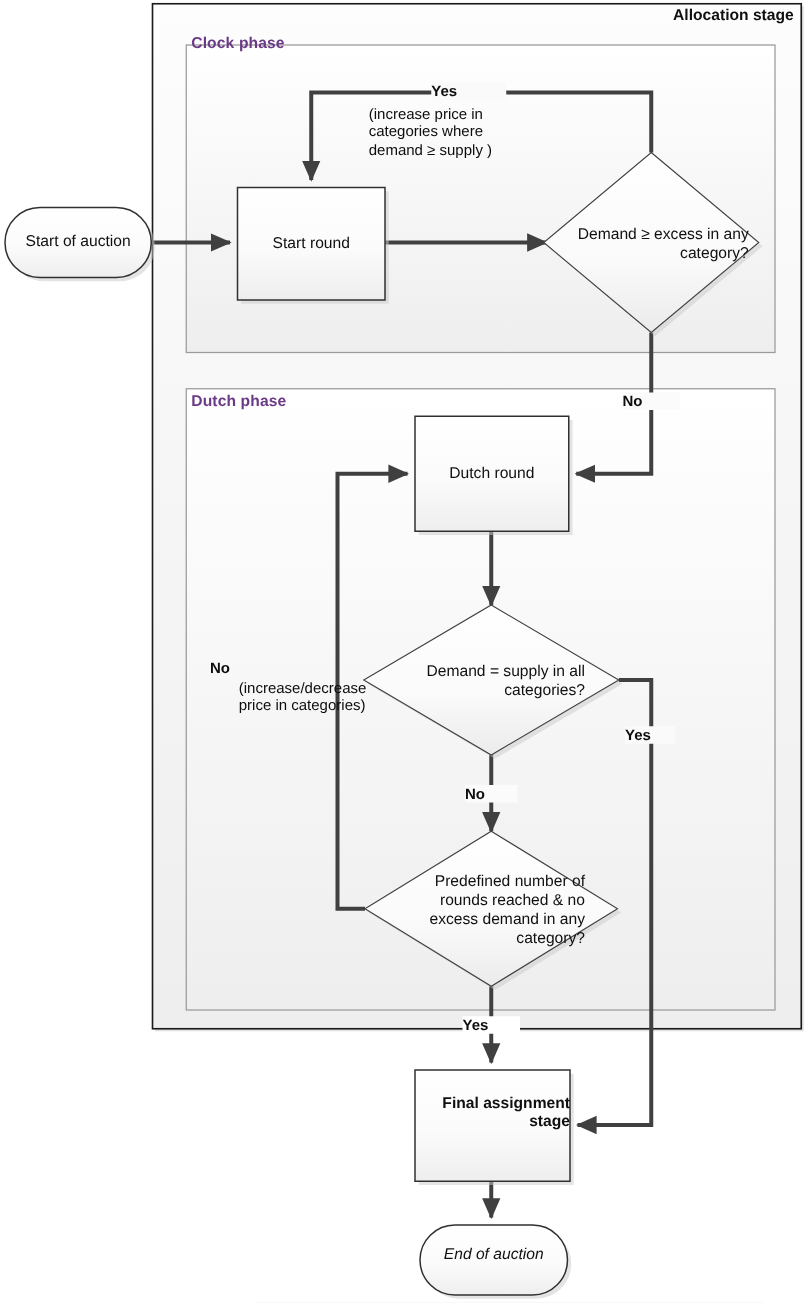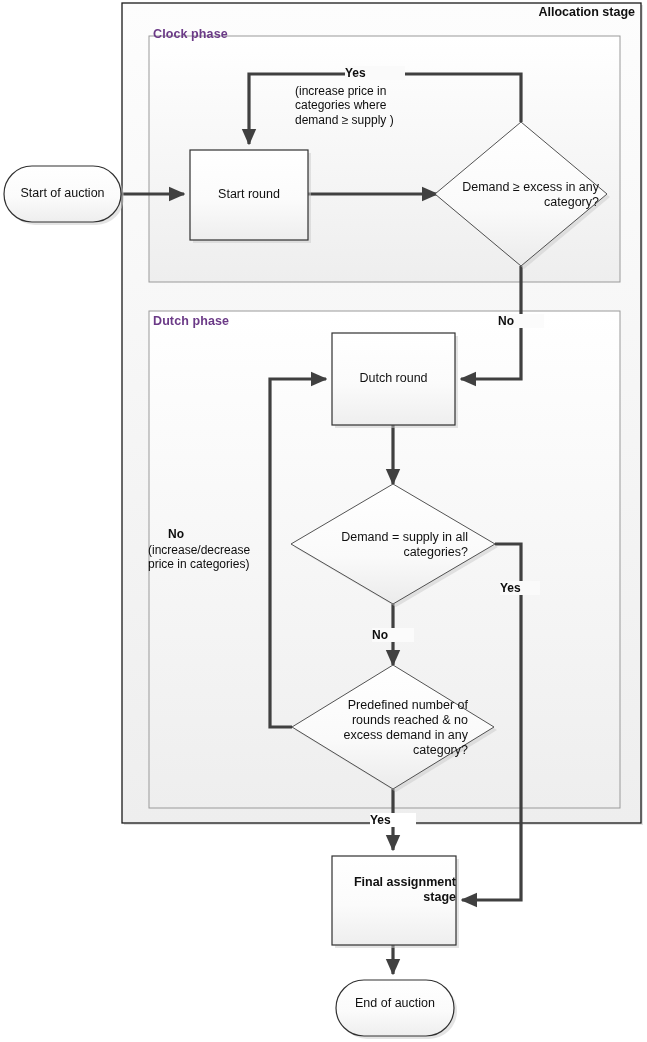--- a/index.html
+++ b/index.html
@@ -152,34 +152,34 @@
   <div class="nodeLabel" style="left:444px;top:170px;width:155px;height:50px;">Demand ≥ excess in any category?</div>
 
   <div class="nodeLabel" style="left:332px;top:333px;width:123px;height:92px;">Dutch round</div>
 
   <div class="nodeLabel" style="left:320px;top:690px;width:148px;height:76px;">Predefined number of rounds reached &amp; no excess demand in any category?</div>
 
   <div class="nodeLabel" style="left:318px;top:522px;width:150px;height:46px;">Demand = supply in all categories?</div>
 
   <div class="nodeLabel bold" style="left:332px;top:856px;width:124px;height:68px;">Final assignment stage</div>
 
-  <div class="nodeLabel" style="left:336px;top:980px;width:118px;height:48px;">End of auction</div>
+  <div class="nodeLabel" style="left:336px;top:980px;width:118px;height:48px;font-style:italic;">End of auction</div>
 
   <div class="edgeLabel bold" style="left:345px;top:66px;width:60px;background:#fafafa;">Yes</div>
 
   <div class="edgeLabel" style="left:295px;top:84px;width:160px;">(increase price in
 categories where
 demand ≥ supply )</div>
 
   <div class="edgeLabel bold" style="left:498px;top:314px;width:46px;background:#fbfbfb;">No</div>
 
   <div class="edgeLabel bold" style="left:500px;top:581px;width:40px;background:#fafafa;">Yes</div>
 
   <div class="edgeLabel bold" style="left:372px;top:628px;width:42px;background:#fbfbfb;">No</div>
 
   <div class="edgeLabel bold" style="left:168px;top:527px;width:84px;">No</div>
 
-  <div class="edgeLabel" style="left:148px;top:543px;width:124px;">(increase/decrease
+  <div class="edgeLabel" style="left:148px;top:543px;width:124px;padding-left:43px;">(increase/decrease
 price in categories)</div>
 
   <div class="edgeLabel bold" style="left:370px;top:813px;width:46px;background:#ffffff;">Yes</div>
 
 </div>
 
 </body></html>

